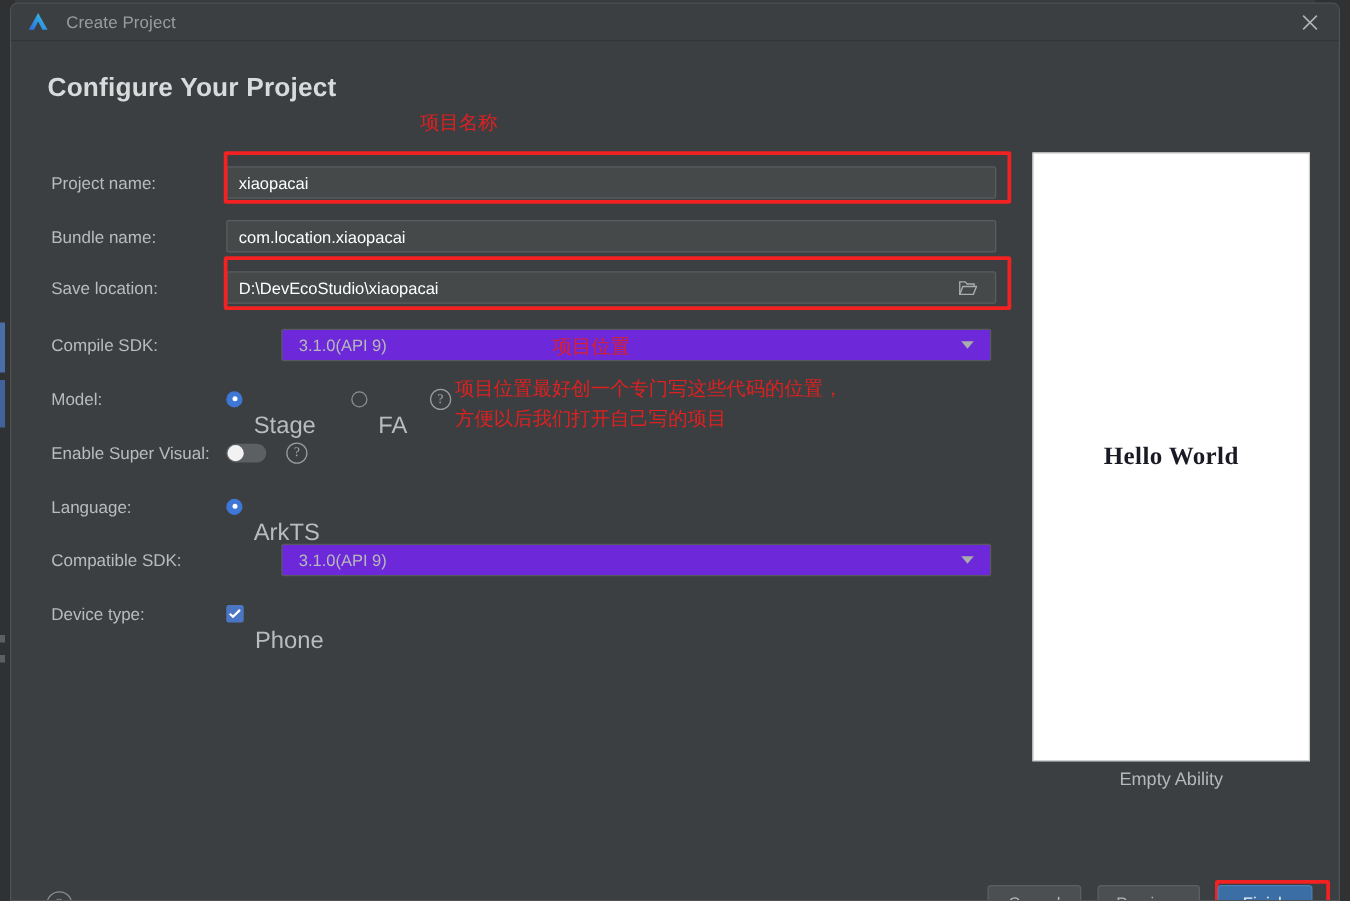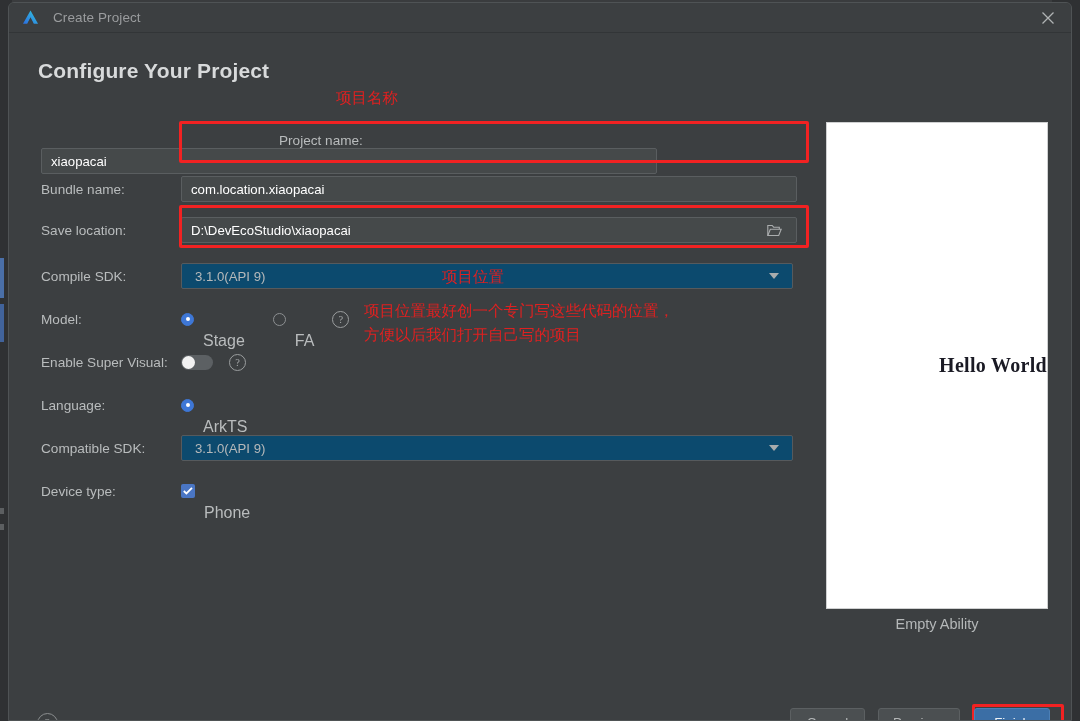--- a/index.html
+++ b/index.html
@@ -122,28 +122,29 @@
     align-items: center;
     padding: 0 6px 0 9px;
     color: #ffffff;
     font-size: 13.2px;
   }
   .textfield .val { flex: 1; white-space: nowrap; overflow: hidden; }
 
   .selectfield {
     box-sizing: border-box;
     height: 26px;
-    background: #0c4a6e;
+    background: #6d28d9;
     border: 1px solid #565a5d;
     border-radius: 2px;
     display: flex;
     align-items: center;
     padding: 0 4px 0 13px;
     color: #b6b9ba;
     font-size: 13.2px;
+    margin-left: 44px;
   }
   .selectfield .val { flex: 1; }
   .caret {
     width: 0; height: 0; margin-right: 9px;
     border-left: 5px solid transparent;
     border-right: 5px solid transparent;
     border-top: 6px solid #a9acad;
   }
 
   .folder-icon { margin-right: 8px; display:block; }
@@ -167,21 +168,21 @@
     width:4px; height:4px; border-radius:50%;
     background:#ffffff;
   }
   .radio.off {
     background: #3c3f41;
     border: 1.3px solid #8d9092;
   }
   .radio-label {
     margin-left: 9px;
     color: #b9bcbd;
-    font-size: 16px;
+    font-size: 19px;
     margin-top: 44px;
   }
 
   
   .checkbox {
     width: 14px; height: 14px;
     background: #4a76c4;
     border-radius: 2px;
     position: relative;
     flex: none;
@@ -235,21 +236,21 @@
     position: absolute;
     left: 817px;
     top: 89px;
     width: 222px;
     height: 487px;
     background: #ffffff;
     border: 1px solid #cfd0d1;
     box-sizing: border-box;
     display: flex;
     align-items: center;
-    justify-content: flex-end;
+    justify-content: center;
   }
   #preview-hello {
     color: #1a1a24;
     font-family: "Liberation Serif", "DejaVu Serif", serif;
     font-weight: 700;
     font-size: 20px;
     letter-spacing: .3px;
   }
   #preview-caption {
     position: absolute;
@@ -331,21 +332,21 @@
       <svg width="14" height="14" viewBox="0 0 14 14">
         <path d="M1.5 1.5 L12.5 12.5 M12.5 1.5 L1.5 12.5" stroke="#b0b3b4" stroke-width="1.3" fill="none"></path>
       </svg>
     </div>
   </div>
 
   <div id="content">
 
     <div id="heading">Configure Your Project</div>
 
-    <div class="form-row" style="top:100px;flex-direction:column;">
+    <div class="form-row" style="top:100px;">
       <span class="f-label">Project name:</span>
       <div class="f-control" style="width:616px;">
         <div class="textfield">
           <span class="val" title="Project name">xiaopacai</span>
         </div>
       </div>
     </div>
 
     <div class="form-row" style="top:143px;">
       <span class="f-label">Bundle name:</span>

